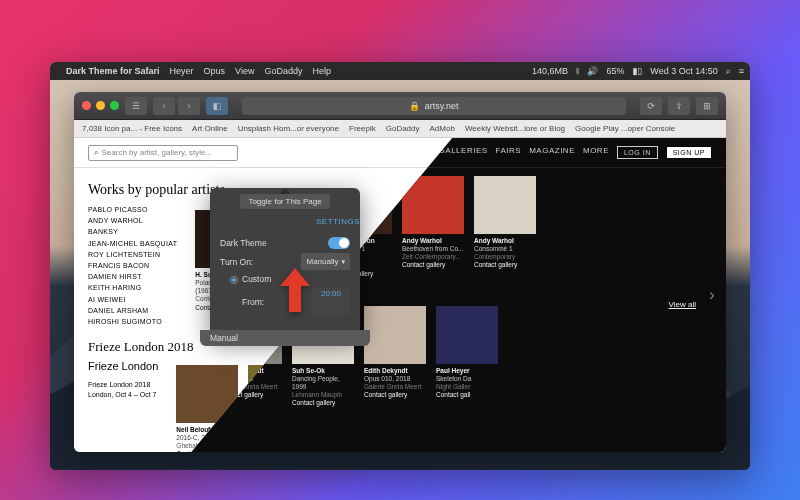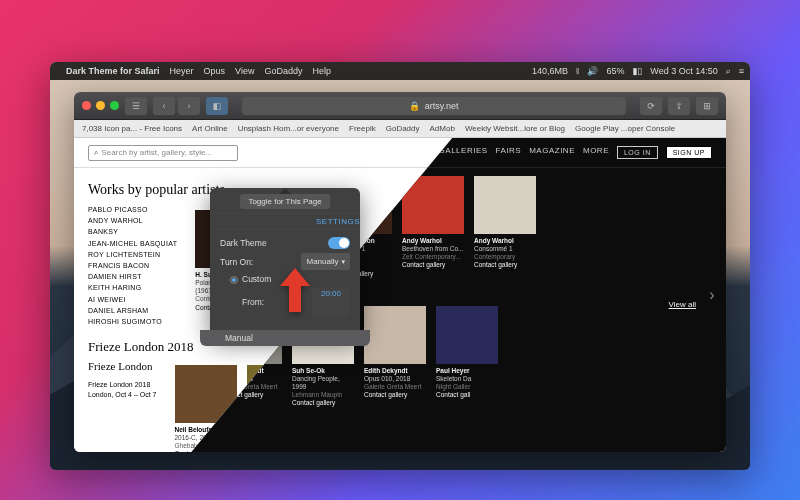--- a/index.html
+++ b/index.html
@@ -51,21 +51,21 @@
 
 .popover { position:absolute; top:50px; left:136px; width:150px; background:#404040; border-radius:6px; box-shadow:0 6px 24px rgba(0,0,0,.5); color:#ddd; font-size:9px; z-index:50; }
 .popover:before{content:"";position:absolute;top:-6px;left:50%;margin-left:-6px;border:6px solid transparent;border-bottom-color:#2e2e30}
 .popover .toggle{display:block;margin:6px auto 4px;padding:3px 8px;background:#555;border-radius:3px;font-size:8px;width:fit-content}
 .popover .sect{color:#5aa7e8;font-size:8px;text-align:right;letter-spacing:.5px;padding:3px 0;border-top:1px solid #444;border-bottom:1px solid #444}
 .popover .body{padding:5px 10px 8px}
 .popover .line{display:flex;align-items:center;justify-content:space-between;padding:2px 0;font-size:8.5px}
 .popover .radio{width:8px;height:8px;border:1px solid #888;border-radius:50%;display:inline-block;margin-right:4px;vertical-align:middle}
 .popover .radio.on:after{content:"";display:block;width:4px;height:4px;background:#5aa7e8;border-radius:50%;margin:1px}
 .popover .time{width:38px;height:28px;background:#444;border-radius:2px;color:#5aa7e8;font-size:8px;text-align:center;line-height:12px}
-.popover .manual{background:#5a5a5c;margin:4px -10px -8px;padding:3px 25px;border-radius:0 0 6px 6px;font-size:8.5px}
+.popover .manual{background:#5a5a5c;margin:4px -10px -8px;padding:3px 10px;border-radius:0 0 6px 6px;font-size:8.5px}
 .arrow-up{position:absolute;top:130px;left:206px;z-index:60}
 .arrow-up svg{filter:drop-shadow(0 2px 3px rgba(0,0,0,.4))}
 .chev{position:absolute;top:50%;transform:translateY(-50%);width:20px;height:30px;display:flex;align-items:center;justify-content:center;color:#888;font-size:16px}
 .chev.r{right:4px}
 .toggle-sw{width:22px;height:12px;background:#5aa7e8;border-radius:6px;position:relative}
 .toggle-sw:after{content:"";position:absolute;right:1px;top:1px;width:10px;height:10px;background:#fff;border-radius:50%}
 .sel{background:#555;border-radius:2px;padding:4px 5px;font-size:8px;display:inline-flex;align-items:center;gap:3px}
 .sel:after{content:"▾";font-size:7px}
 </style>
 </head>
@@ -175,21 +175,21 @@
                     <div class="t1">Andy Warhol</div>
                     <div class="t2">Cow, 1971</div>
                     <div class="t3">Zeit Contemporary</div>
                     <div class="t4">Contact gallery</div>
                   </div>
                 </div>
             </div>
             <div class="h2">Frieze London 2018</div>
             <div style="display:flex;gap:18px">
               <div class="frieze-meta">
-                <div style="font-family:Liberation Serif, serif;font-size:11px">Frieze London</div>
+                <div style="font-family:Liberation Sans, sans-serif;font-size:11px">Frieze London</div>
                 <div style="margin-top:6px">Frieze London 2018</div>
                 <div>London, Oct 4 – Oct 7</div>
               </div>
               <div class="row" id="row2a">
                   <div class="card">
                     <div class="img" style="background: rgb(106, 74, 42);"></div>
                     <div class="t1">Neil Beloufa</div>
                     <div class="t2">2016-C, 2018</div>
                     <div class="t3">Ghebaly Gallery</div>
                     <div class="t4">Contact gallery</div>

